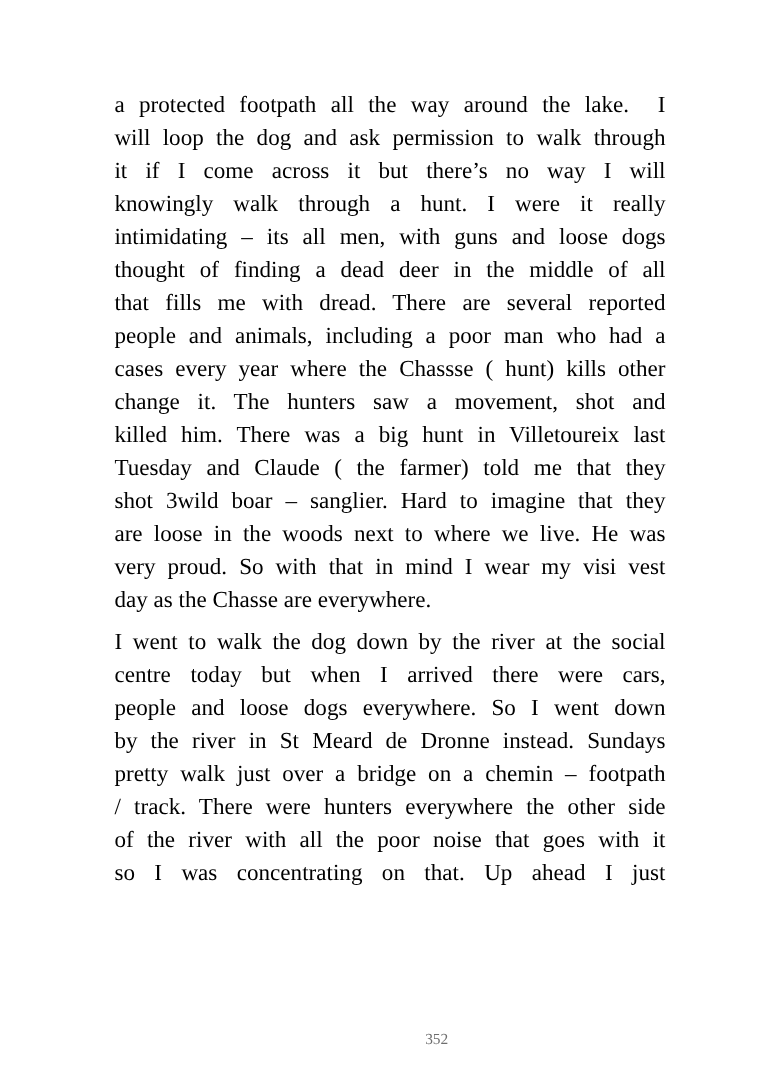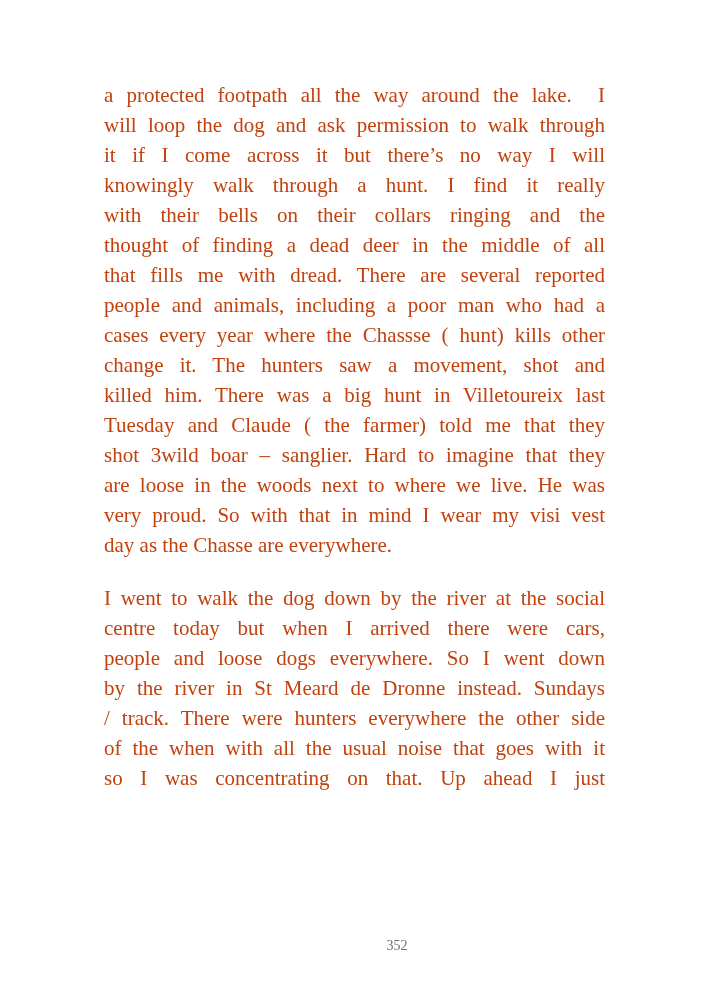--- a/index.html
+++ b/index.html
@@ -20,26 +20,26 @@
     top: 0;
     width: 709px;
     height: 992px;
     background: #ffffff;
   }
   .text-block {
     position: absolute;
     left: 104px;
     top: 80px;
     width: 501px;
-    color: #c2410c;
+    color: #000000;
     font-size: 21px;
     line-height: 30px;
   }
   .paragraph { margin: 0; }
-  .paragraph + .paragraph { margin-top: 23px; }
+  .paragraph + .paragraph { margin-top: 8px; }
   .text-line {
     text-align: justify;
     text-align-last: justify;
   }
   .text-line.last-left {
     text-align-last: left;
   }
   .page-number {
     position: absolute;
     top: 938px;
@@ -54,38 +54,39 @@
 </style>
 </head>
 <body>
 
 <div class="page">
   <div class="text-block">
     <div class="paragraph">
         <div class="text-line">a protected footpath all the way around the lake.&nbsp; I</div>
         <div class="text-line">will loop the dog and ask permission to walk through</div>
         <div class="text-line">it if I come across it but there’s no way I will</div>
-        <div class="text-line">knowingly walk through a hunt. I find it really</div>
-        <div class="text-line">with their bells on their collars ringing and the</div>
+        <div class="text-line">knowingly walk through a hunt. I were it really</div>
+        <div class="text-line">intimidating – its all men, with guns and loose dogs</div>
         <div class="text-line">thought of finding a dead deer in the middle of all</div>
         <div class="text-line">that fills me with dread. There are several reported</div>
         <div class="text-line">people and animals, including a poor man who had a</div>
         <div class="text-line">cases every year where the Chassse ( hunt) kills other</div>
         <div class="text-line">change it. The hunters saw a movement, shot and</div>
         <div class="text-line">killed him. There was a big hunt in Villetoureix last</div>
         <div class="text-line">Tuesday and Claude ( the farmer) told me that they</div>
         <div class="text-line">shot 3wild boar – sanglier. Hard to imagine that they</div>
         <div class="text-line">are loose in the woods next to where we live. He was</div>
         <div class="text-line">very proud. So with that in mind I wear my visi vest</div>
         <div class="text-line last-left">day as the Chasse are everywhere.</div>
       </div>
     <div class="paragraph">
         <div class="text-line">I went to walk the dog down by the river at the social</div>
         <div class="text-line">centre today but when I arrived there were cars,</div>
         <div class="text-line">people and loose dogs everywhere. So I went down</div>
         <div class="text-line">by the river in St Meard de Dronne instead. Sundays</div>
+        <div class="text-line">pretty walk just over a bridge on a chemin – footpath</div>
         <div class="text-line">/ track. There were hunters everywhere the other side</div>
-        <div class="text-line">of the when with all the usual noise that goes with it</div>
+        <div class="text-line">of the river with all the poor noise that goes with it</div>
         <div class="text-line">so I was concentrating on that. Up ahead I just</div>
       </div>
   </div>
   <div class="page-number">352</div>
 </div>
 
 </body></html>

